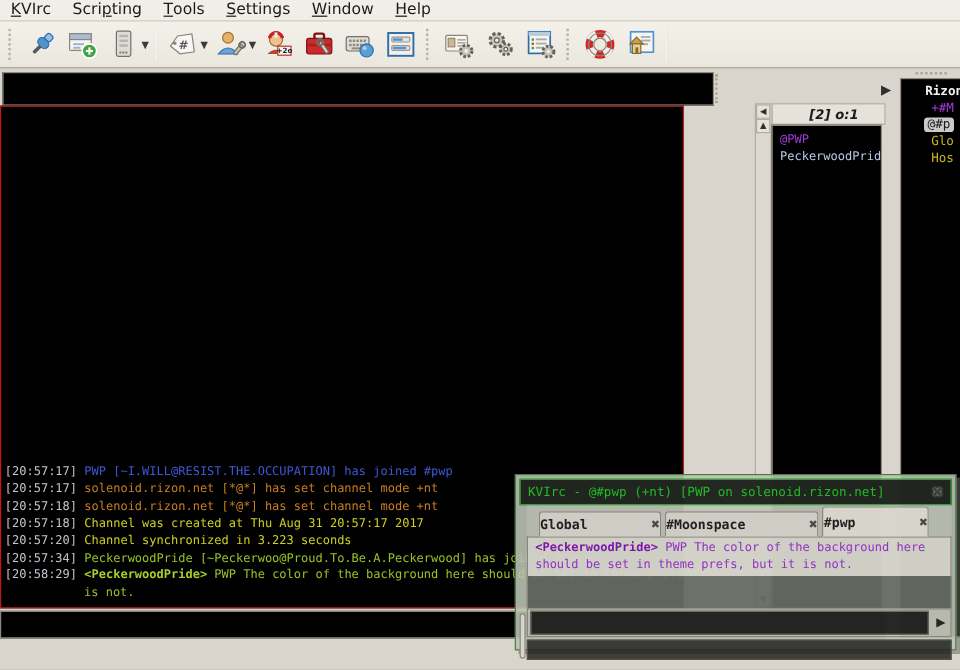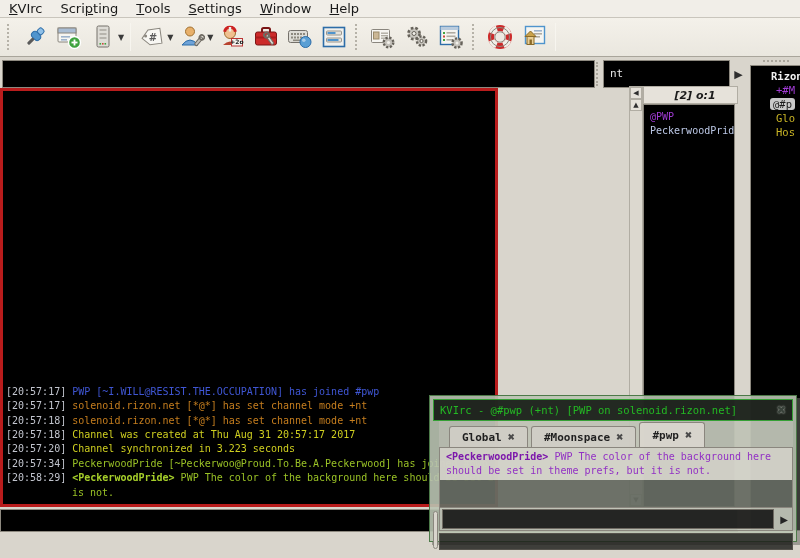--- a/index.html
+++ b/index.html
@@ -39,22 +39,22 @@
   .treegrip { position:absolute; left:752px; top:58px; width:48px; height:7px; }
   .treegrip i { display:block; width:26px; margin:2px auto 0; border-top:2px dotted #aaa69c; }
   .treepanel { position:absolute; left:750px; top:65px; width:50px; height:466px;
                background:#000; border:1px solid #8d897f; border-right:none; overflow:hidden;
                font:10.5px "DejaVu Sans Mono", monospace; padding-top:3px; }
   .tree-item { height:14px; line-height:14px; white-space:nowrap; }
   .tree-item .lbl { padding:0 3px; border-radius:3px; }
   .tree-item.sel .lbl { background:#c9c9c9; }
 
   
-  .chatarea { position:absolute; left:0; top:88px; width:498px; height:419px;
-              background:#000; border:3px solid #b91c1c; overflow:hidden; }
+  .chatarea { position:absolute; left:0; top:88px; width:570px; height:419px;
+              background:#000; border:1px solid #b91c1c; overflow:hidden; }
   .chat-log { position:absolute; left:3px; bottom:4px;
               font:10px "DejaVu Sans Mono", monospace; line-height:14.4px; white-space:pre; }
   .seg { white-space:pre; }
   .time   { color:#c2c5ce; }
   .blue   { color:#3f56d4; }
   .orange { color:#c67e1e; }
   .yellow { color:#cfcf20; }
   .green  { color:#9ac226; }
   .greenb { color:#a6cf2a; font-weight:bold; }
   .purple  { color:#9231c4; }
@@ -95,22 +95,22 @@
               color:#23b923; font:10.5px "DejaVu Sans Mono", monospace;
               display:flex; align-items:center; padding:0 6px; }
   .fw-title .t { flex:1; white-space:nowrap; overflow:hidden; }
   .fw-close { color:#39423a; font-size:15px; font-weight:bold; line-height:15px;
               text-shadow:0 0 2px rgba(220,225,215,0.9); }
   .fw-body { margin-left:6px; position:relative; }
   .fw-tabbar { height:26px; background:rgba(198,195,187,0.45); display:flex;
                align-items:flex-end; padding-left:10px; }
   .fw-tab { height:21px; background:rgba(208,205,197,0.92); border:1px solid #8a867e;
             border-bottom:none; border-radius:3px 3px 0 0; margin-right:3px;
-            display:flex; align-items:center; padding:0 12px;
-            font:bold 11px "DejaVu Sans Mono", monospace; color:#1f1f1f; }
+            display:flex; align-items:center; padding:0 0;
+            font:bold 11px "DejaVu Sans Mono", monospace; color:#1f1f1f;gap:47px; }
   .fw-tab.active { height:25px; background:rgba(216,213,205,0.96); }
   .fw-tab .x { margin-left:6px; color:#4a4a4a; font-size:12px; }
   .fw-view-light { height:33px; background:rgba(214,211,203,0.85);
                    border:1px solid #8a867e; border-bottom:none;
                    font:10px "DejaVu Sans Mono", monospace; line-height:14px;
                    padding:2px 0 0 6px; white-space:pre; }
   .fw-view-dark { height:27px; background:rgba(10,10,10,0.45);
                   border-left:1px solid #8a867e; border-right:1px solid #8a867e; }
   .fw-inputrow { height:24px; display:flex; align-items:center;
                  background:rgba(198,195,187,0.5); border:1px solid #8a867e; }
@@ -355,21 +355,20 @@
             <rect x="8.5" y="15.5" width="2.4" height="5" fill="#8a6a28"></rect>
           </svg>
         </span>
       </span>
 
     <span class="tb-sep"></span>
   </div>
 
   <div class="topicbar"></div>
   <div class="topgrip"></div>
-  <div class="topinput"><span>nt</span></div>
   <div class="topsubmit">
       <span>▶</span>
     </div>
 
   <div class="treegrip">
       <i></i>
     </div>
   <div class="treepanel" id="tree-panel">
       <div class="tree-item" style="padding-left: 17px; text-align: right;"><span class="lbl" style="color: rgb(242, 242, 242); font-weight: bold;">Rizon</span></div>
       <div class="tree-item" style="padding-left: 22px;"><span class="lbl" style="color: rgb(162, 59, 214);">+#M</span></div>

